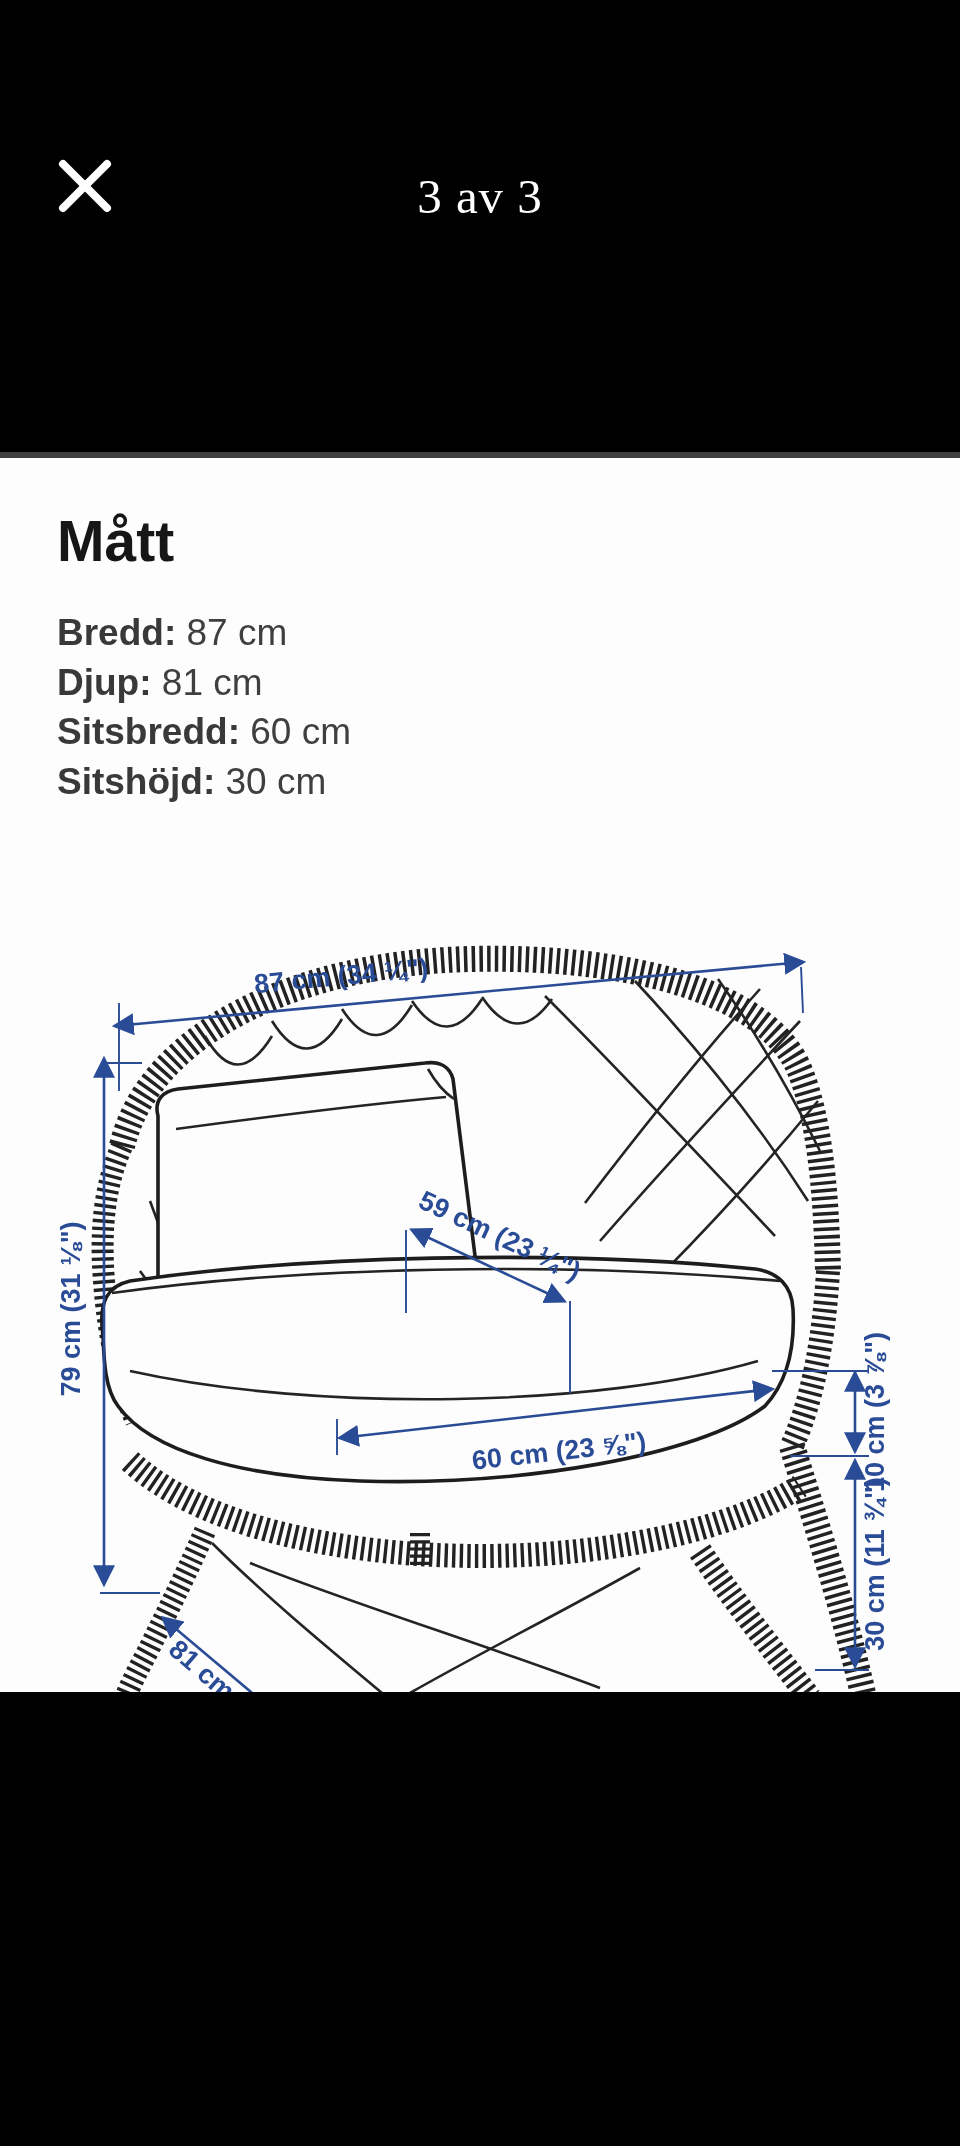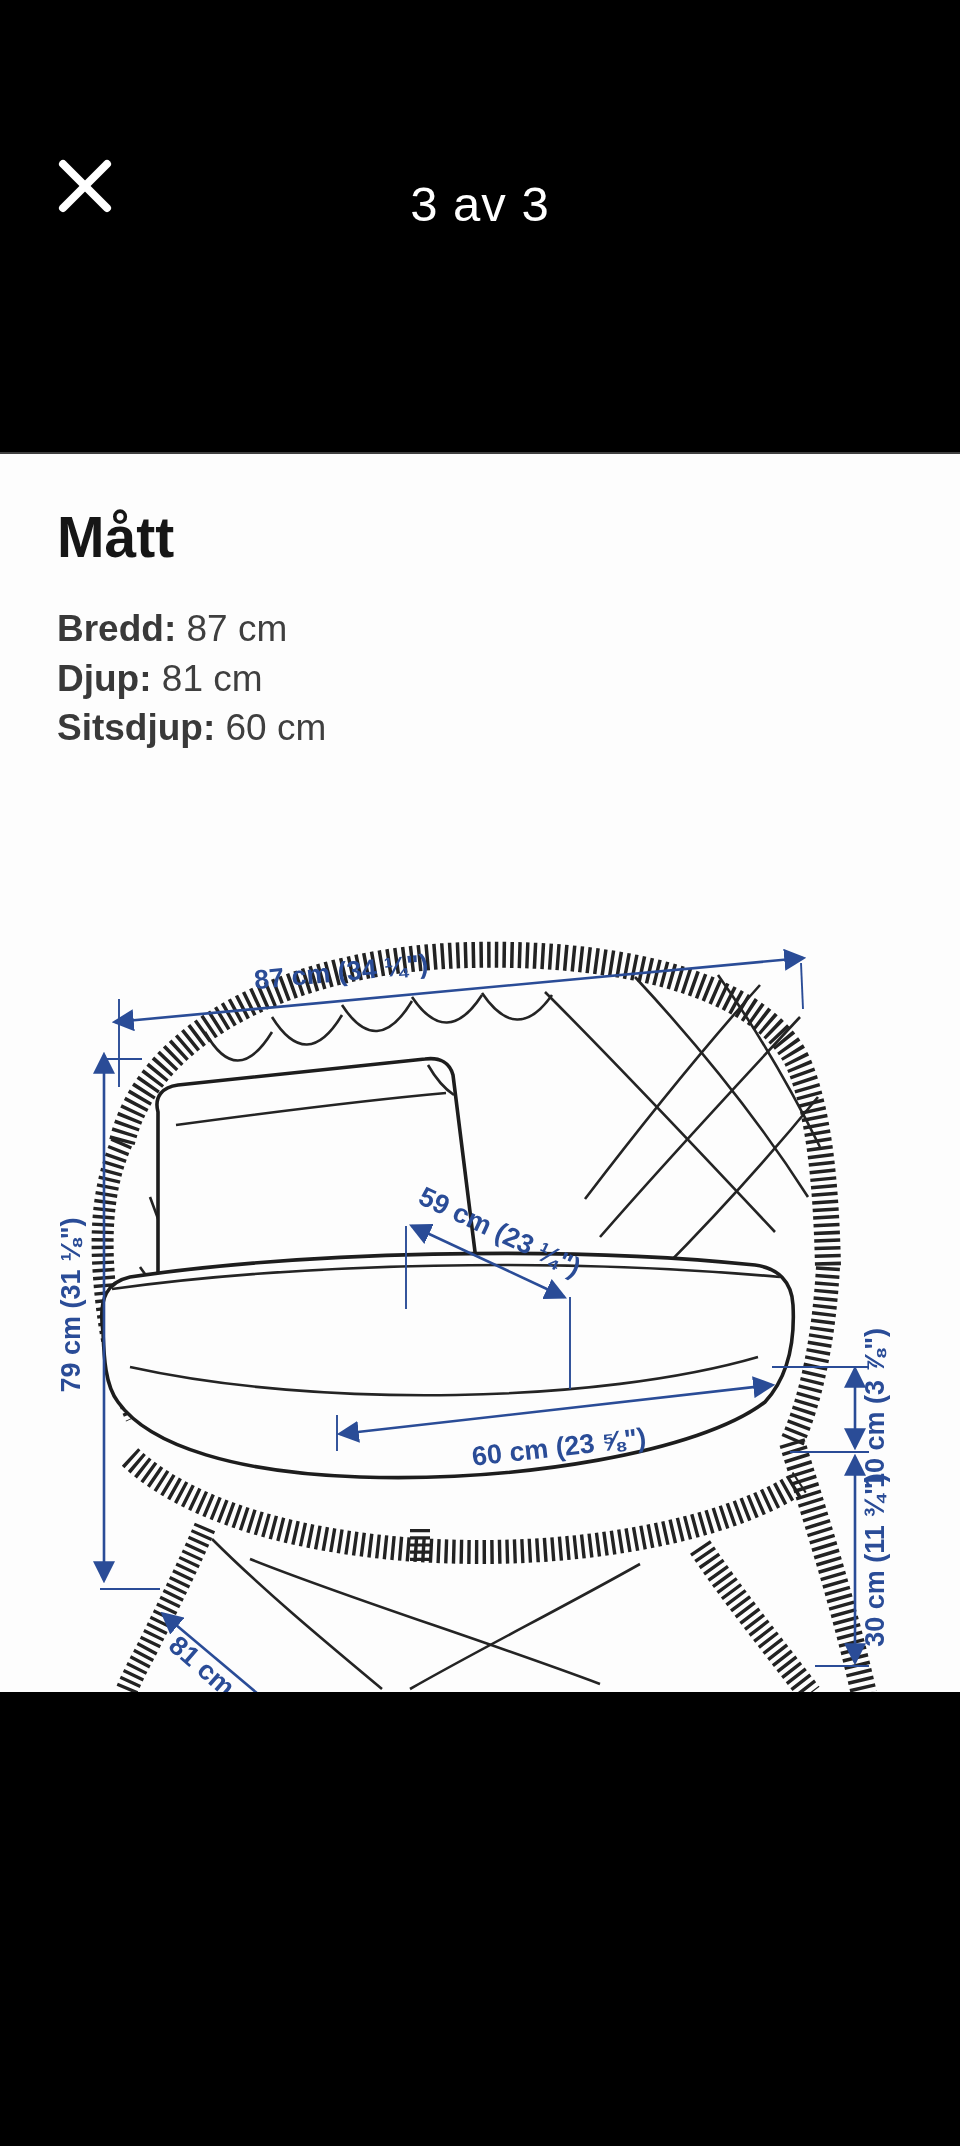--- a/index.html
+++ b/index.html
@@ -2,25 +2,25 @@
 <html><head>
 <meta charset="utf-8">
 <style>
   html,body{margin:0;padding:0;background:#000;}
   body{width:960px;height:2146px;position:relative;overflow:hidden;
        font-family:"Liberation Sans",sans-serif;}
   
   .topbar{position:absolute;left:0;top:0;width:960px;height:452px;background:#000;}
   .close-btn{position:absolute;left:50px;top:151px;width:70px;height:70px;
      background:none;border:none;padding:0;cursor:pointer;}
-  .counter{position:absolute;left:0;top:176px;width:960px;text-align:center;
-     color:#fff;font-size:49px;font-weight:400;letter-spacing:1px;}
+  .counter{position:absolute;left:0;top:168px;width:960px;text-align:center;
+     color:#fff;font-size:49px;font-weight:400;letter-spacing:1px;font-family:Liberation Serif, serif;}
   
   .content{position:absolute;left:0;top:452px;width:960px;height:1240px;
-     background:#fdfdfd;border-top:2px solid #404040;box-sizing:border-box;}
+     background:#fdfdfd;border-top:6px solid #404040;box-sizing:border-box;}
   .page-title{margin:0;padding:50px 0 0 57px;font-size:57px;font-weight:700;color:#161616;}
   .dims-list{margin:34px 0 0 57px;padding:0;list-style:none;}
   .dims-list li{font-size:37px;line-height:49.5px;color:#3f3f3f;font-weight:400;}
   .dims-list b{font-weight:700;color:#393939;}
   .diagram{position:absolute;left:0;top:483px;width:960px;height:757px;}
   
   .bottombar{position:absolute;left:0;top:1692px;width:960px;height:454px;background:#000;}
   
   .tube{fill:none;stroke:#222;stroke-linecap:butt;}
   .thin{fill:none;stroke:#242424;stroke-width:2.6px;}
@@ -43,21 +43,22 @@
   </button>
   <div class="counter">3 av 3</div>
 </div>
 
 <div class="content">
   <h1 class="page-title">Mått</h1>
 
   <ul class="dims-list">
     <li><b>Bredd:</b> <span>87 cm</span></li>
     <li><b>Djup:</b> <span>81 cm</span></li>
-    <li><b>Sitsdjup:</b> <span>60 cm</span></li>
+    <li><b>Sitsbredd:</b> <span>60 cm</span></li>
+    <li><b>Sitshöjd:</b> <span>30 cm</span></li>
   </ul>
 
   <svg class="diagram" viewBox="0 0 960 757">
     <defs>
       <marker id="ah" viewBox="0 0 10 10" refX="8.5" refY="5" markerWidth="8.5" markerHeight="8.5" orient="auto-start-reverse">
         <path d="M0,0 L10,5 L0,10 z" fill="#2a4c97"></path>
       </marker>
     </defs>
 
     <g>

